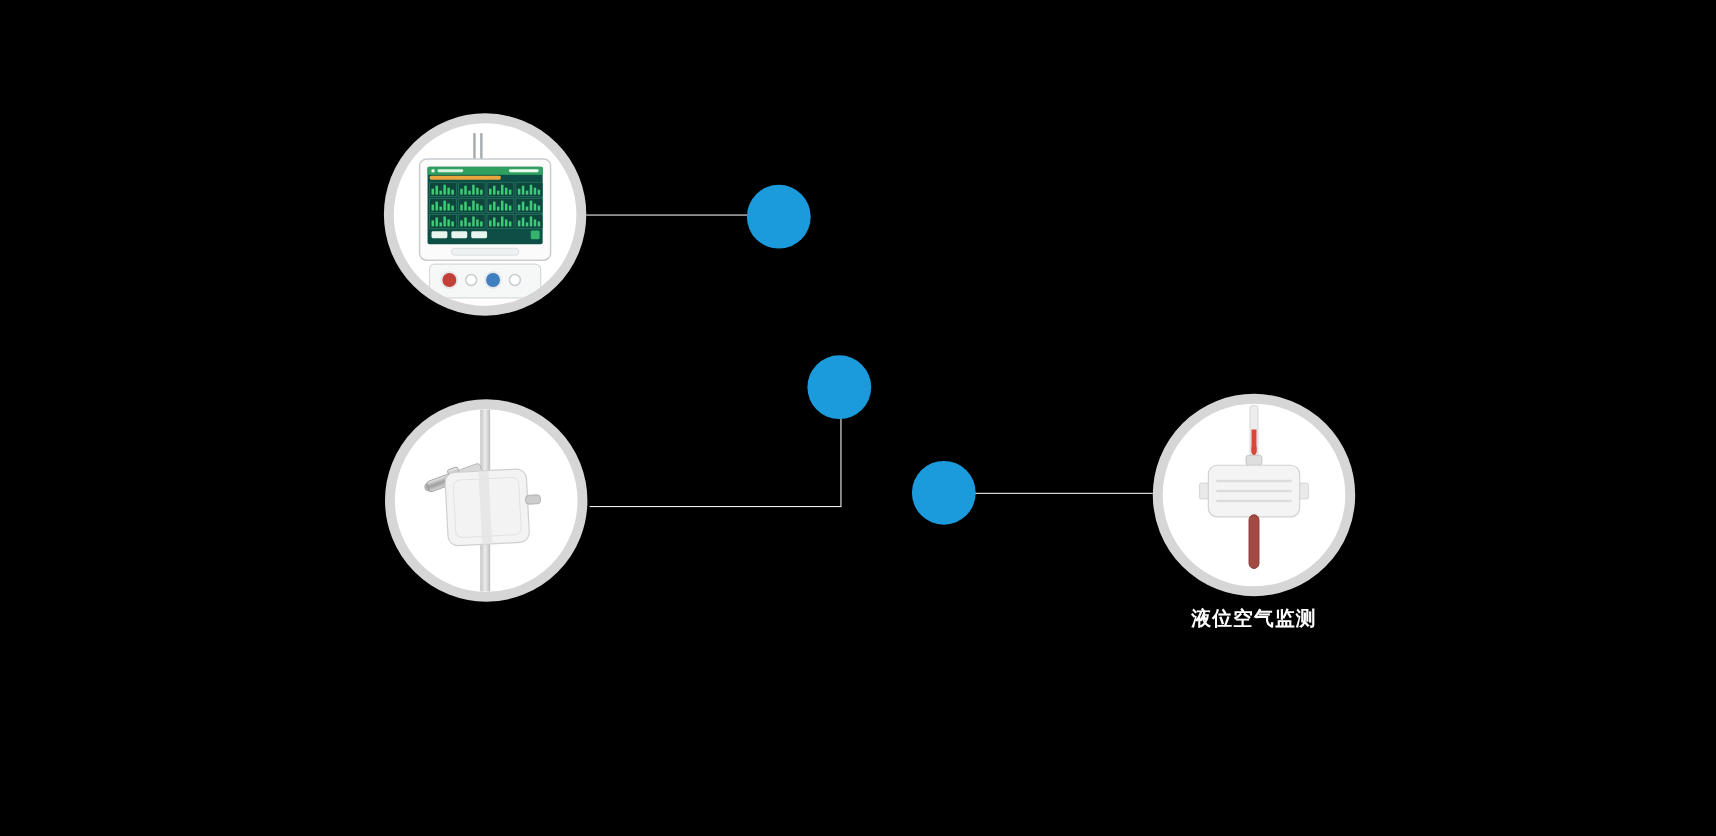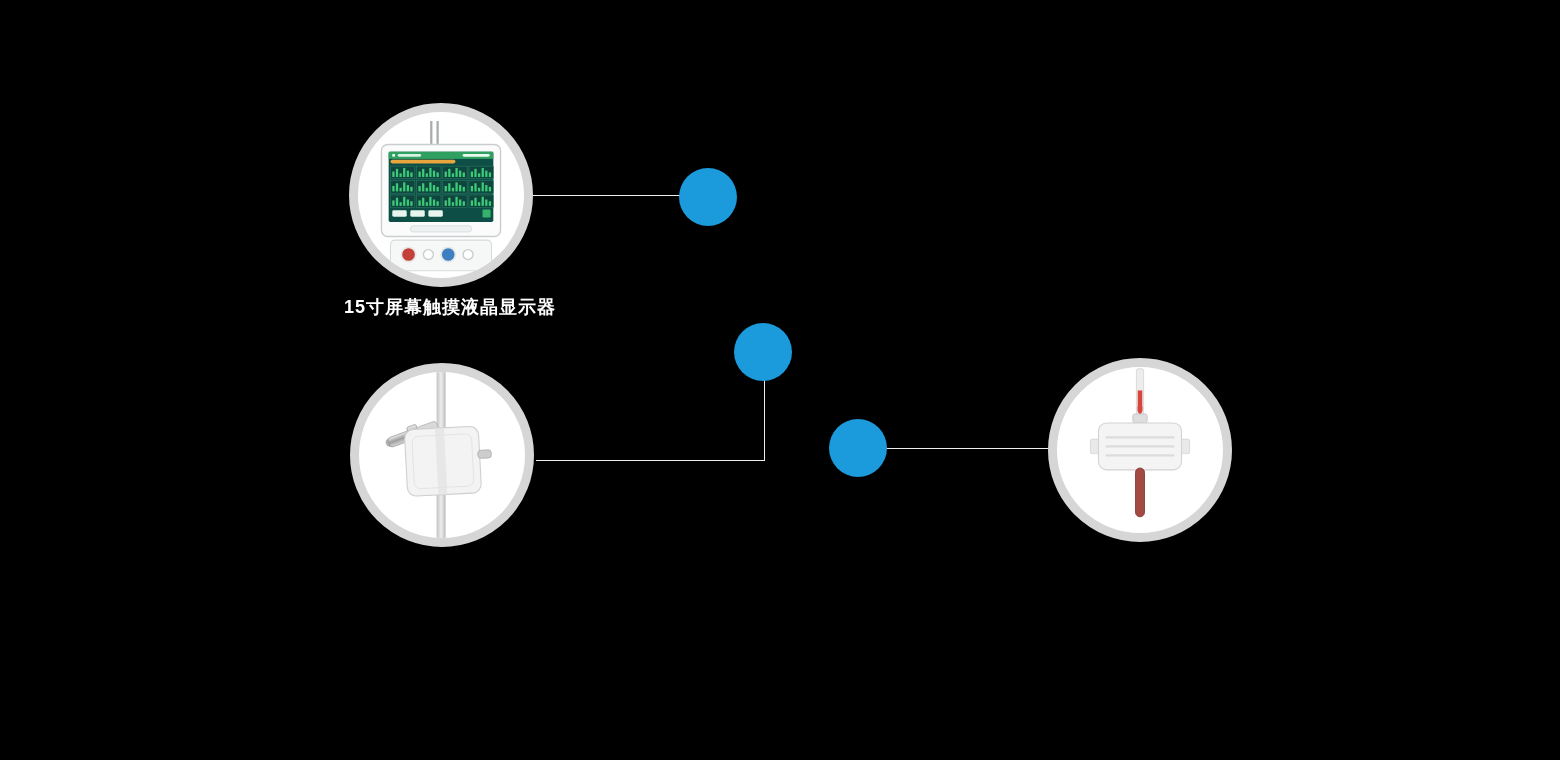--- a/index.html
+++ b/index.html
@@ -110,21 +110,20 @@
 
       <rect x="58" y="126" width="68" height="7" rx="3.5" fill="#eef1f2" stroke="#d4d8da" stroke-width="0.8"></rect>
 
       <rect x="36" y="142" width="112" height="34" rx="5" fill="#f6f7f7" stroke="#d6dadb" stroke-width="1.2"></rect>
       <circle cx="56" cy="158" r="8" fill="#c24038" stroke="#e8e8e8" stroke-width="2"></circle>
       <circle cx="78" cy="158" r="5.5" fill="#ffffff" stroke="#c9cdd0" stroke-width="1.5"></circle>
       <circle cx="100" cy="158" r="8" fill="#3d7fc1" stroke="#e8e8e8" stroke-width="2"></circle>
       <circle cx="122" cy="158" r="5.5" fill="#ffffff" stroke="#c9cdd0" stroke-width="1.5"></circle>
     </svg>
   </div>
-  <div class="label" style="left:240px; top:296px;">15寸屏幕触摸液晶显示器</div>
 
   <div class="photo-circle" style="left:350px; top:363px;">
     <svg viewBox="0 0 184 184" xmlns="http://www.w3.org/2000/svg">
       <defs>
         <linearGradient id="tubeg" x1="0" y1="0" x2="1" y2="0">
           <stop offset="0" stop-color="#c3c3c3"></stop>
           <stop offset="0.5" stop-color="#ededed"></stop>
           <stop offset="1" stop-color="#bcbcbc"></stop>
         </linearGradient>
         <linearGradient id="metal" x1="0" y1="0" x2="0" y2="1">
@@ -165,18 +164,19 @@
       <rect x="137" y="80" width="10" height="16" rx="2" fill="#e9e9e9" stroke="#cfcfcf" stroke-width="0.8"></rect>
 
       <rect x="46" y="62" width="92" height="52" rx="9" fill="#f4f4f4" stroke="#d2d2d2" stroke-width="1.2"></rect>
       <line x1="54" y1="78" x2="130" y2="78" stroke="#dcdcdc" stroke-width="2.5"></line>
       <line x1="54" y1="88" x2="130" y2="88" stroke="#dcdcdc" stroke-width="2.5"></line>
       <line x1="54" y1="98" x2="130" y2="98" stroke="#dcdcdc" stroke-width="2.5"></line>
 
       <rect x="87" y="112" width="10" height="54" rx="5" fill="#a34a43" stroke="#8c3b35" stroke-width="1"></rect>
     </svg>
   </div>
+  <div class="label" style="left:930px; top:551px;">液位空气监测</div>
 
   <div class="hotspot" style="left:679px; top:168px;"></div>
   <div class="hotspot" style="left:734px; top:323px;"></div>
   <div class="hotspot" style="left:829px; top:419px;"></div>
 
 </div>
 
 </body></html>

